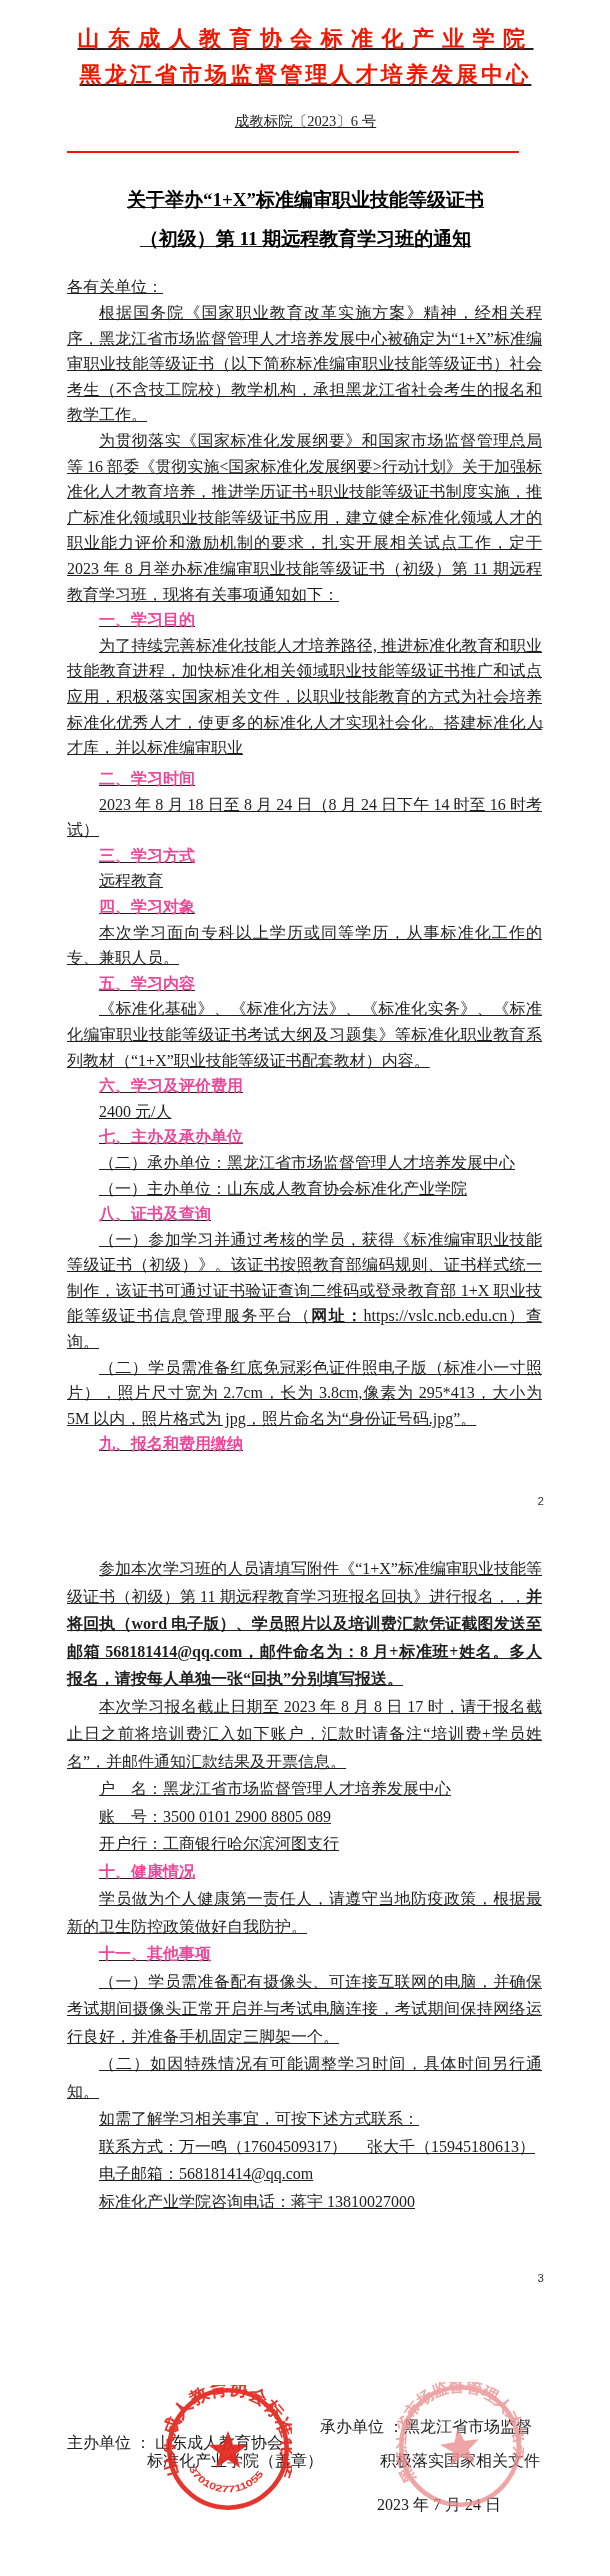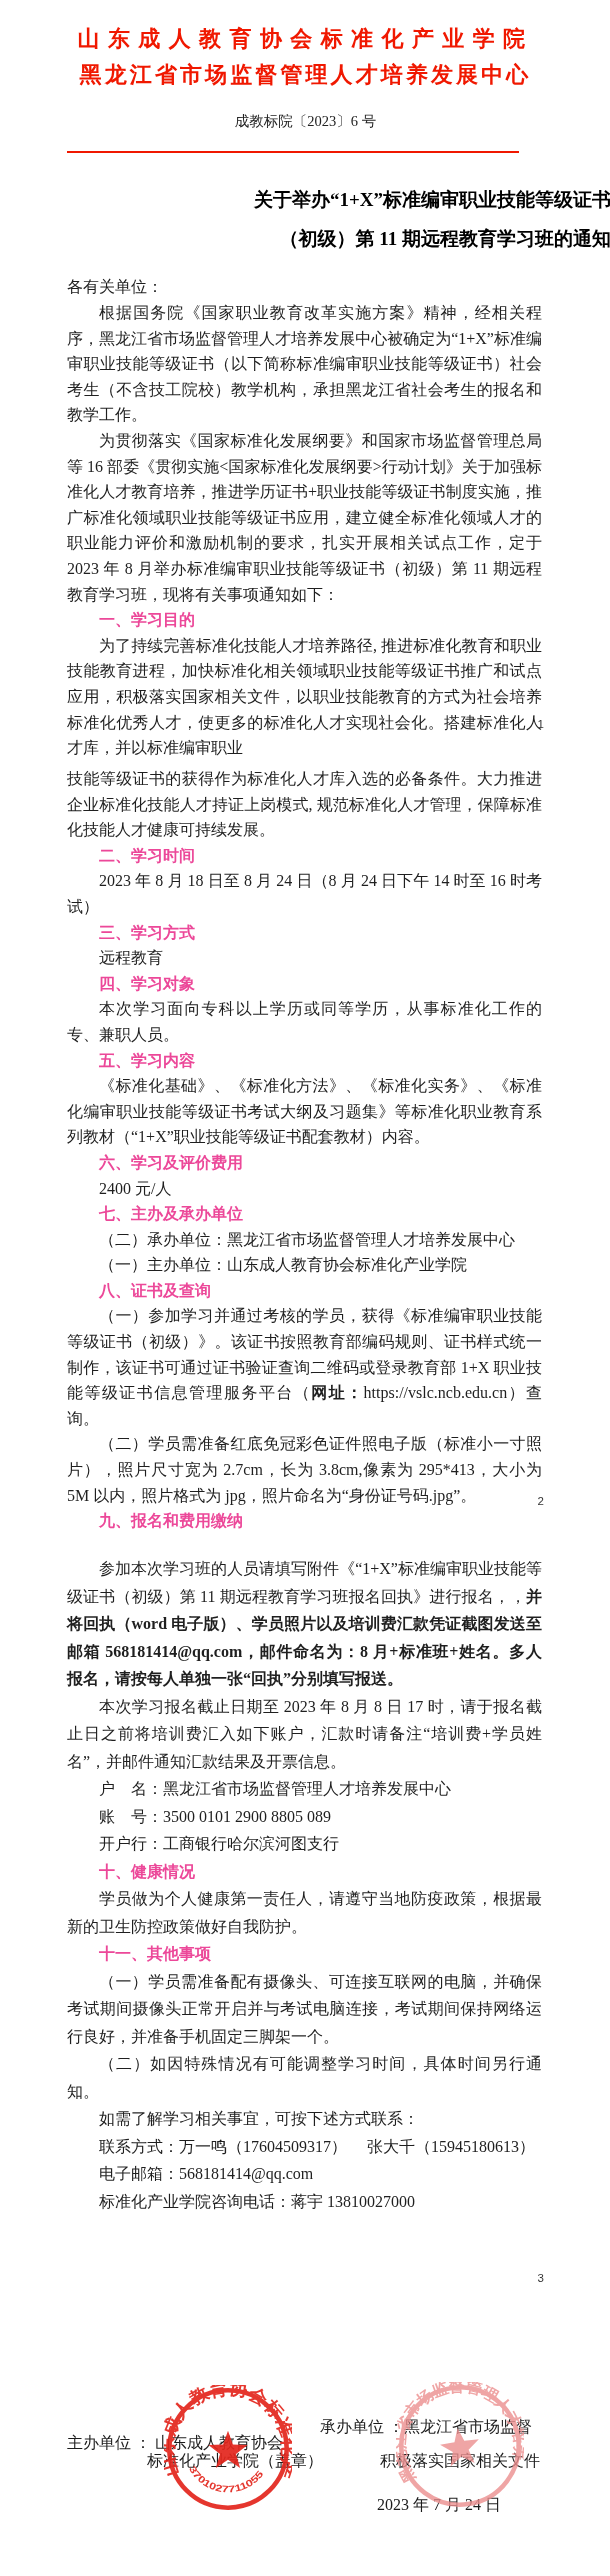--- a/index.html
+++ b/index.html
@@ -1,35 +1,35 @@
 <!DOCTYPE html>
 <html lang="zh" style="font-size:12.2px"><head>
 <meta charset="utf-8">
 <style>
   html,body{margin:0;padding:0;background:#ffffff;}
   #doc{
     position:relative;width:611px;height:2576px;margin:0 auto;background:#ffffff;
-    font-family:"Liberation Serif","DejaVu Serif",serif;color:#1f1f1f;overflow:hidden;
+    font-family:"Liberation Serif","DejaVu Serif",serif;color:#1f1f1f;overflow:hidden;text-decoration:underline;
   }
   .page{position:relative;width:611px;}
   #page-1{height:747px;padding-top:21.4px;box-sizing:border-box;}
   #page-2,#page-3{height:777px;box-sizing:border-box;}
   #page-2{padding-top:19px;}
   #page-3{padding-top:31px;}
   #page-4{height:274px;}
   .red-org{
     text-align:center;color:#f01800;font-weight:bold;
     font-size:22px;line-height:35px;white-space:nowrap;
   }
   .red-org.l1{letter-spacing:8.4px;}
   .red-org.l2{letter-spacing:3.1px;line-height:37px;}
   .doc-num{text-align:center;font-size:14.5px;margin-top:18.3px;color:#222;}
   .red-rule{height:2.3px;background:#f01800;width:452px;margin:20px auto 0 67px;}
   .doc-title{
-    text-align:right;font-weight:bold;color:#000;
+    text-align:center;font-weight:bold;color:#000;
     font-size:19px;line-height:39px;font-family:"Liberation Serif","DejaVu Serif",serif;
   }
   .doc-title.t1{margin-top:27.5px;}
   .content{margin:0 69px 0 67px;font-size:16px;line-height:25.6px;}
   #page-1 .content{margin-top:16px;}
   #page-3 .content{line-height:27.5px;}
   .salutation{text-indent:0;text-align:left;}
   .para{text-align:justify;text-indent:2em;}
   .para-cont{text-indent:0;}
   .heading{
@@ -68,21 +68,20 @@
         <div class="para">根据国务院《国家职业教育改革实施方案》精神，经相关程序，黑龙江省市场监督管理人才培养发展中心被确定为“1+X”标准编审职业技能等级证书（以下简称标准编审职业技能等级证书）社会考生（不含技工院校）教学机构，承担黑龙江省社会考生的报名和教学工作。</div>
         <div class="para">为贯彻落实《国家标准化发展纲要》和国家市场监督管理总局等 16 部委《贯彻实施&lt;国家标准化发展纲要&gt;行动计划》关于加强标准化人才教育培养，推进学历证书+职业技能等级证书制度实施，推广标准化领域职业技能等级证书应用，建立健全标准化领域人才的职业能力评价和激励机制的要求，扎实开展相关试点工作，定于 2023 年 8 月举办标准编审职业技能等级证书（初级）第 11 期远程教育学习班，现将有关事项通知如下：</div>
         <div class="heading">一、学习目的</div>
         <div class="para">为了持续完善标准化技能人才培养路径, 推进标准化教育和职业技能教育进程，加快标准化相关领域职业技能等级证书推广和试点应用，积极落实国家相关文件，以职业技能教育的方式为社会培养标准化优秀人才，使更多的标准化人才实现社会化。搭建标准化人才库，并以标准编审职业</div>
       </div>
     <div class="page-num">1</div>
   </div>
 
   <div class="page" id="page-2">
     <div class="content">
-        <div class="para para-cont">技能等级证书的获得作为标准化人才库入选的必备条件。大力推进企业标准化技能人才持证上岗模式, 规范标准化人才管理，保障标准化技能人才健康可持续发展。</div>
         <div class="heading">二、学习时间</div>
         <div class="para">2023 年 8 月 18 日至 8 月 24 日（8 月 24 日下午 14 时至 16 时考试）</div>
         <div class="heading">三、学习方式</div>
         <div class="para">远程教育</div>
         <div class="heading">四、学习对象</div>
         <div class="para">本次学习面向专科以上学历或同等学历，从事标准化工作的专、兼职人员。</div>
         <div class="heading">五、学习内容</div>
         <div class="para">《标准化基础》、《标准化方法》、《标准化实务》、《标准化编审职业技能等级证书考试大纲及习题集》等标准化职业教育系列教材（“1+X”职业技能等级证书配套教材）内容。</div>
         <div class="heading">六、学习及评价费用</div>
         <div class="para">2400 元/人</div>

